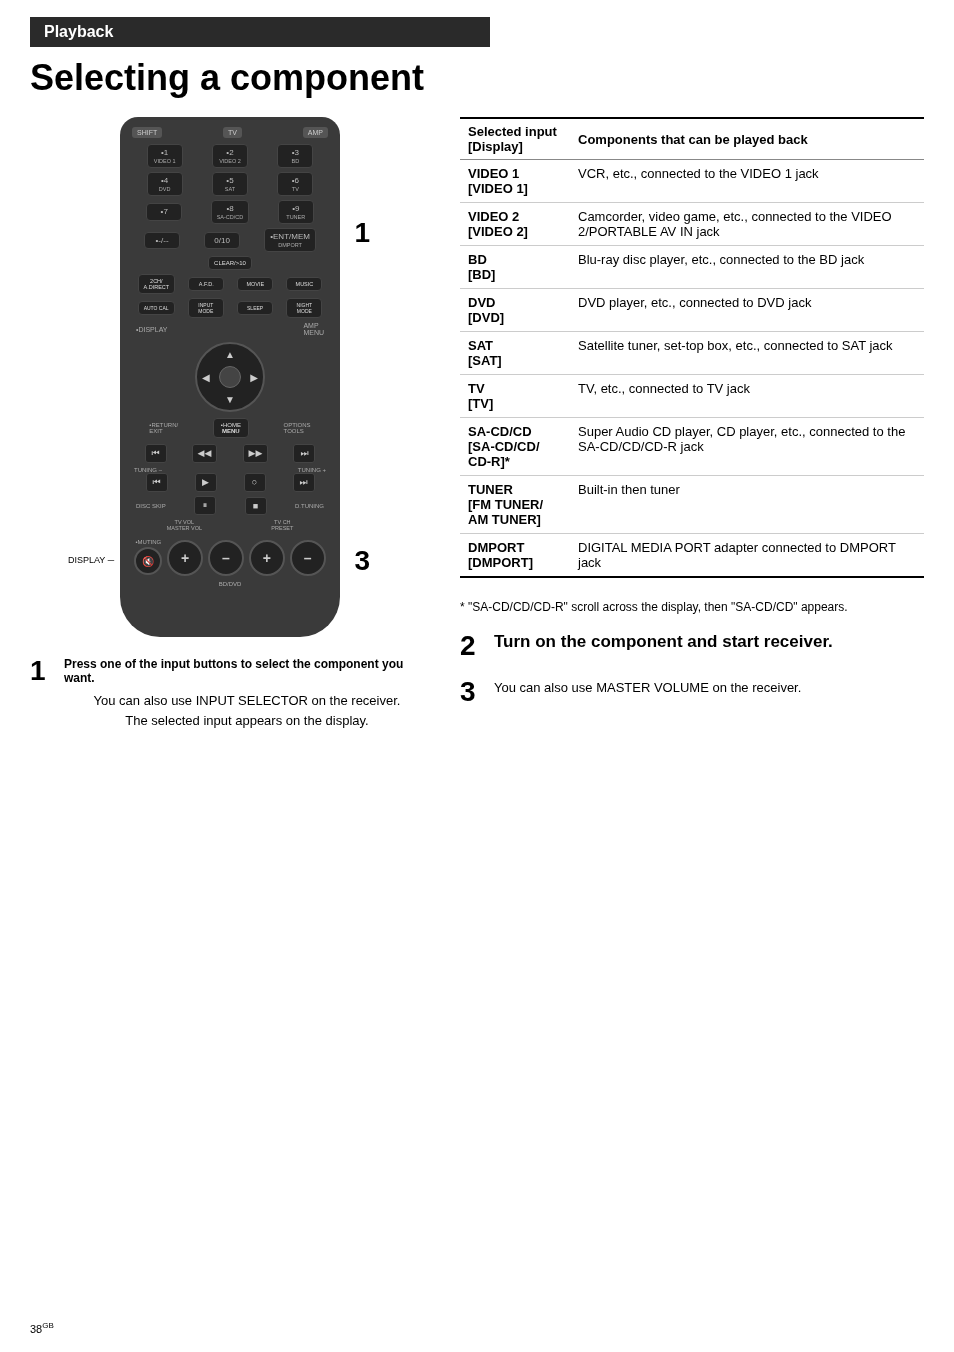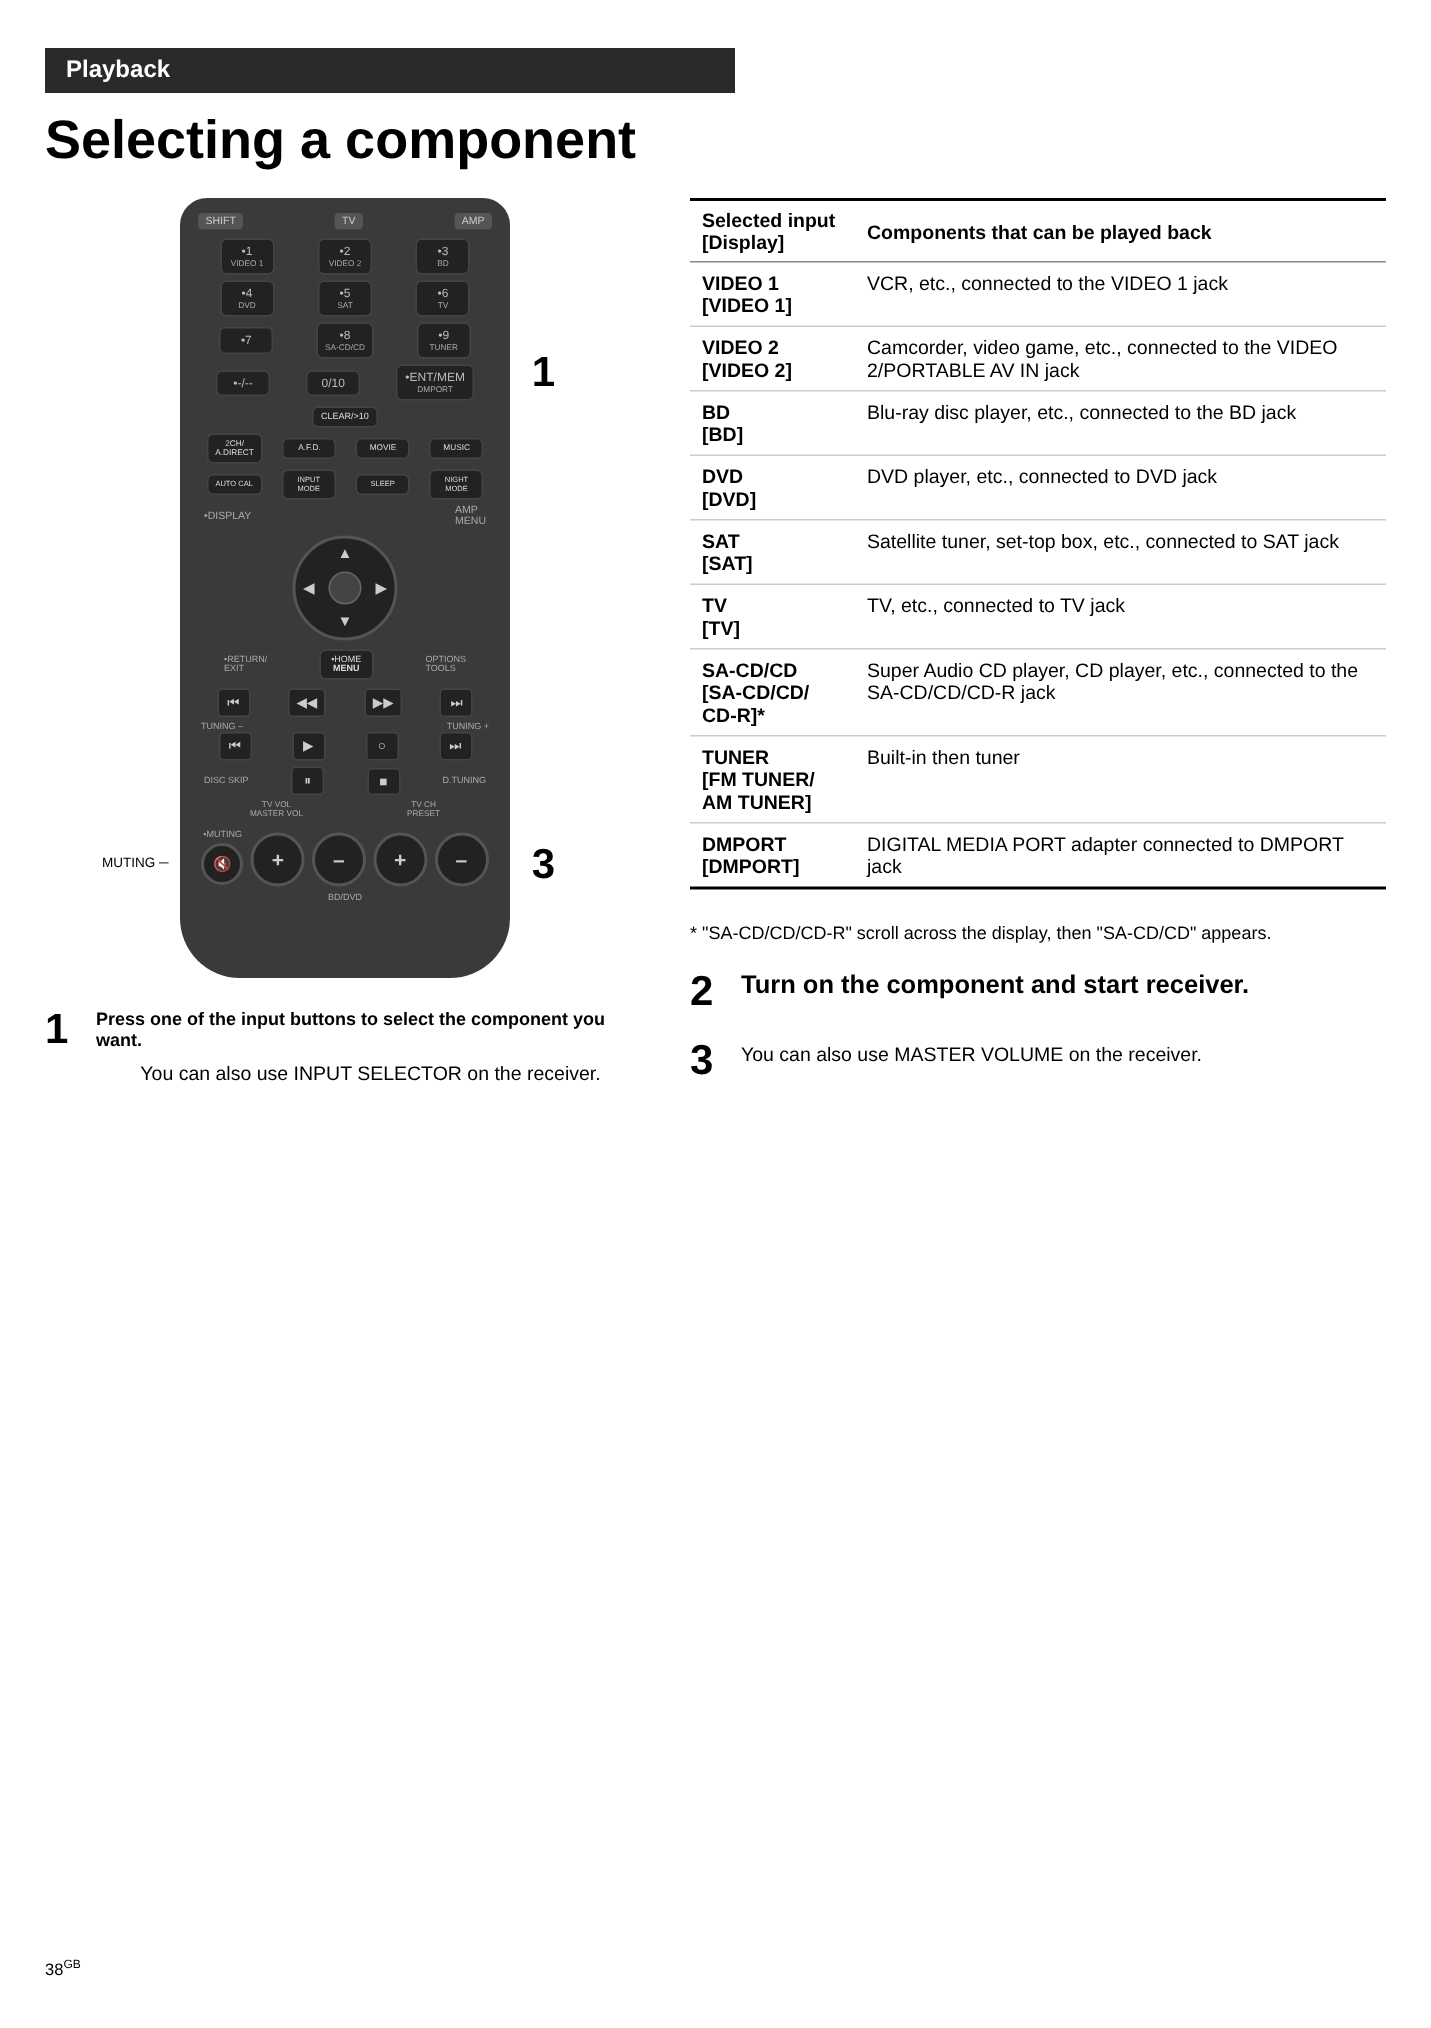--- a/index.html
+++ b/index.html
@@ -9,21 +9,21 @@
       background: #fff;
       font-family: Arial, Helvetica, sans-serif;
       font-size: 14px;
       color: #000;
     }
     .page {
       width: 954px;
       min-height: 1352px;
       display: flex;
       flex-direction: column;
-      padding: 32px 30px;
+      padding: 17px 30px;
     }
     .header-bar {
       background: #2a2a2a;
       color: #fff;
       font-size: 16px;
       font-weight: bold;
       padding: 6px 14px;
       margin-bottom: 10px;
       width: 460px;
     }
@@ -379,30 +379,31 @@
             <div class="vol-btn">+</div>
             <div class="vol-btn">–</div>
             <div class="vol-btn">+</div>
             <div class="vol-btn">–</div>
           </div>
 
           <div style="text-align:center;color:#aaa;font-size:6px;margin-top:4px;">BD/DVD</div>
 
           <div class="step-label-1">1</div>
           <div class="step-label-3">3</div>
-          <div class="muting-label">MUTING ─</div>
+          <div class="muting-label">DISPLAY ─</div>
         </div>
       </div>
 
       <div class="steps-section">
         <div class="step-item">
           <div class="step-num-large">1</div>
           <div class="step-body">
             <div class="step-title">Press one of the input buttons to select the component you want.</div>
             <div class="step-desc">You can also use INPUT SELECTOR on the receiver.</div>
+            <div class="step-desc">The selected input appears on the display.</div>
           </div>
         </div>
       </div>
     </div>
 
     <div class="right-column">
 
       <table class="info-table">
         <thead>
           <tr>

